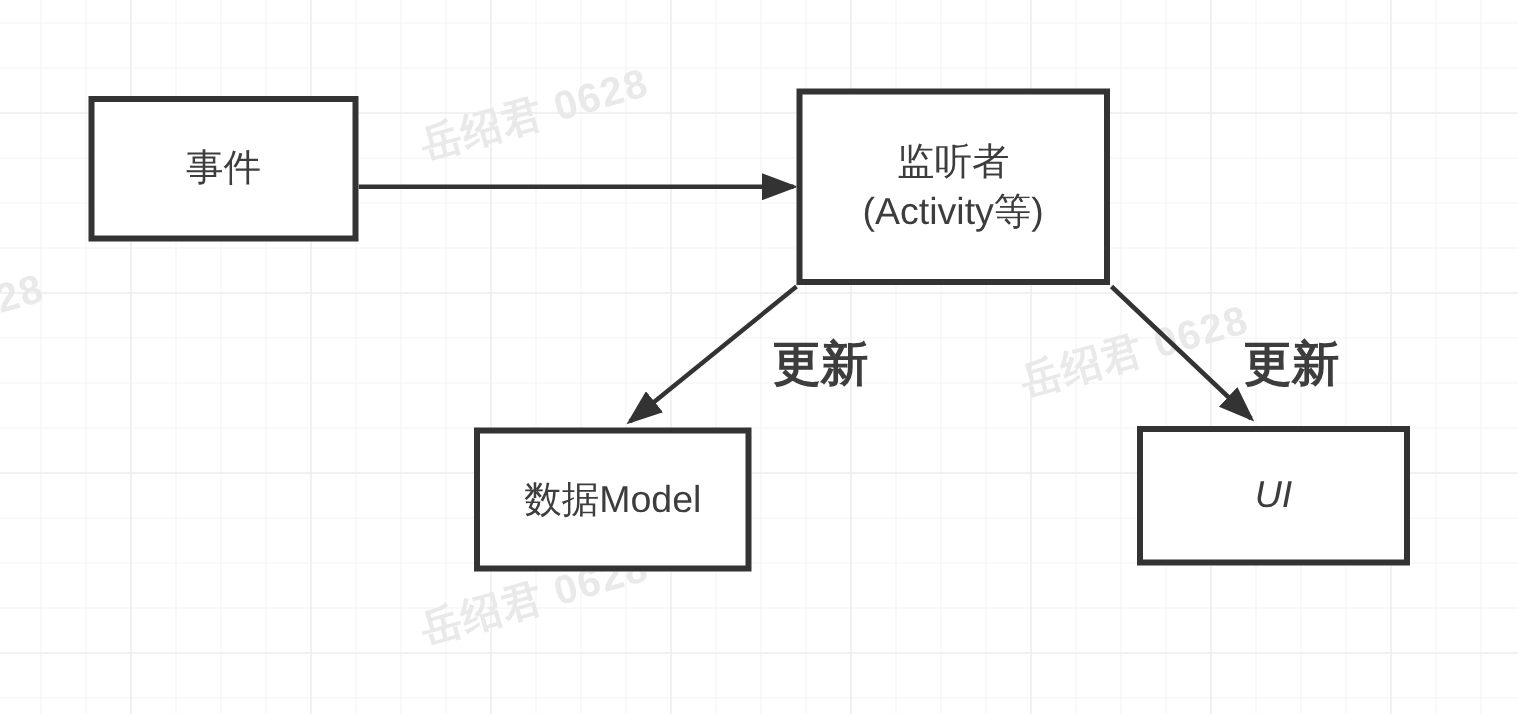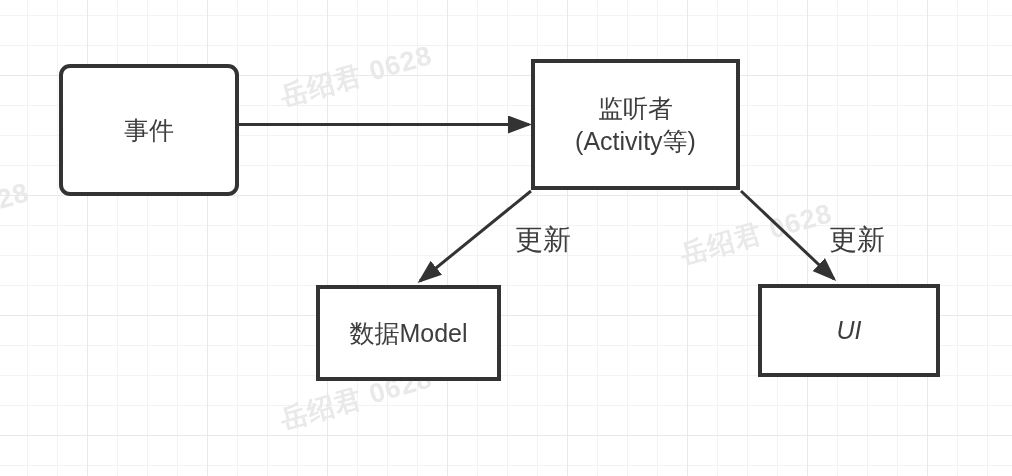--- a/index.html
+++ b/index.html
@@ -45,44 +45,45 @@
     font-size: 25px;
     display: flex;
     flex-direction: column;
     align-items: center;
     justify-content: center;
     text-align: center;
     line-height: 33px;
     z-index: 3;
     cursor: default;
   }
-  .node-event    { left: 59px;  top: 64px;  width: 180px; height: 132px; border-radius: 11px; }
+  .node-event    { left: 59px;  top: 64px;  width: 180px; height: 97px; }
   .node-listener { left: 531px; top: 59px;  width: 209px; height: 131px; }
   .node-model    { left: 316px; top: 285px; width: 185px; height: 96px; }
   .node-ui       { left: 758px; top: 284px; width: 182px; height: 93px; font-style: italic; }
   .edges-layer {
     position: absolute;
     left: 0; top: 0;
     width: 1012px;
     height: 476px;
     z-index: 2;
     pointer-events: none;
   }
   .edge-line {
     stroke: #333333;
     stroke-width: 3;
     fill: none;
   }
   .arrowhead-fill { fill: #333333; }
   .edge-label {
     position: absolute;
     color: #3d3d3d;
-    font-size: 28px;
+    font-size: 32px;
     white-space: nowrap;
     z-index: 4;
+    font-weight: bold;
   }
   .edge-label-update-model { left: 515px; top: 221px; }
   .edge-label-update-ui    { left: 829px; top: 221px; }
 </style>
 </head>
 <body>
 
 <div class="canvas">
 
   <div class="watermark" style="left:278px; top:58px;">岳绍君 0628</div>

